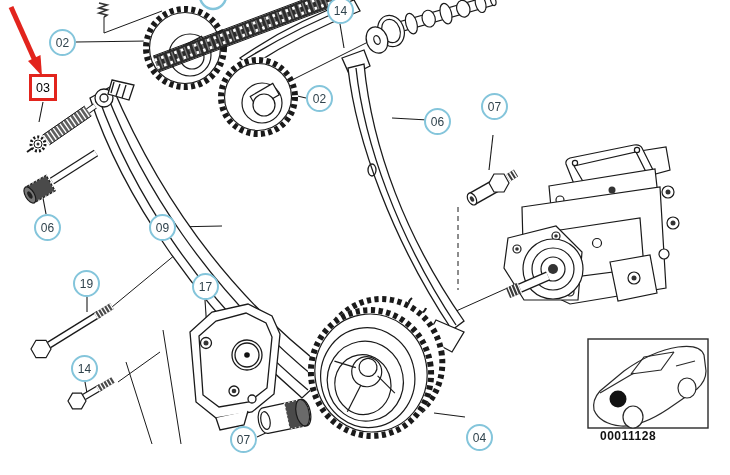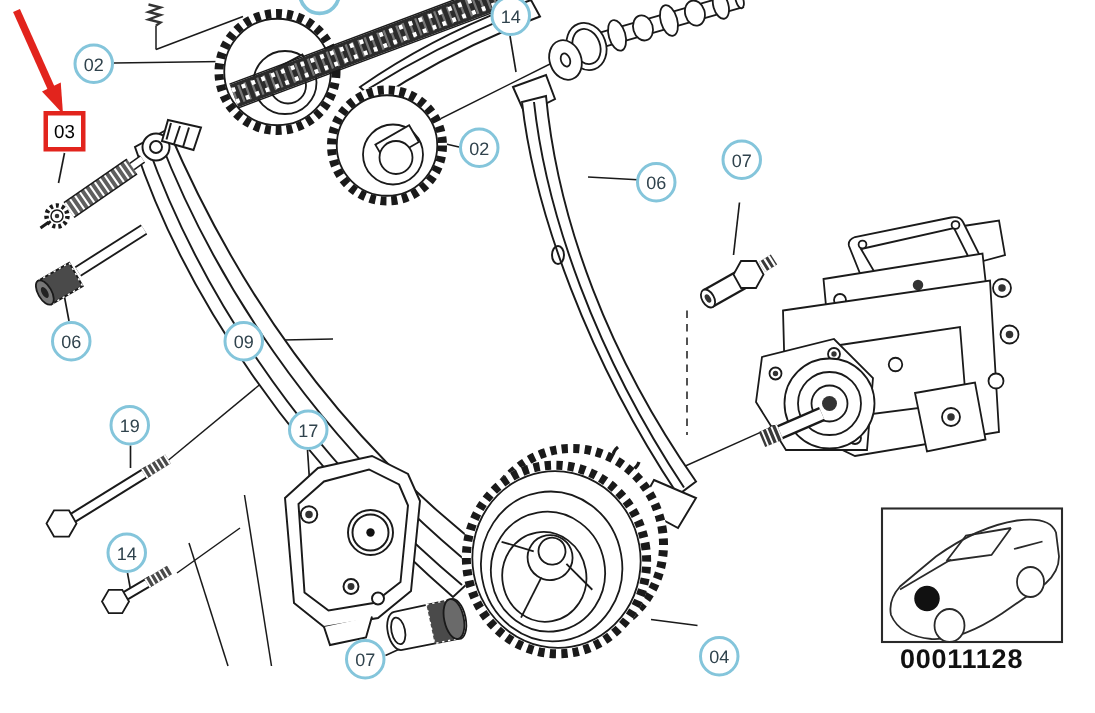--- a/index.html
+++ b/index.html
@@ -16,21 +16,21 @@
     cursor:pointer;user-select:none;
   }
   .highlight-box{
     position:absolute;box-sizing:border-box;width:28px;height:27px;
     border:3px solid var(--highlight-red,#e2241d);background:#fff;
     display:flex;align-items:center;justify-content:center;
     font-size:12.5px;color:#000000;cursor:pointer;user-select:none;
   }
   .ref-code{
     position:absolute;left:600px;top:429px;width:110px;
-    font-size:18px;font-weight:bold;letter-spacing:.5px;color:#111;
+    font-size:12px;font-weight:bold;letter-spacing:.5px;color:#111;
   }
 </style>
 </head>
 <body>
 
 <div class="canvas">
 
   <svg class="art" width="730" height="475" viewBox="0 0 730 475">
 
     <g stroke="currentColor" stroke-width="1" fill="none">

